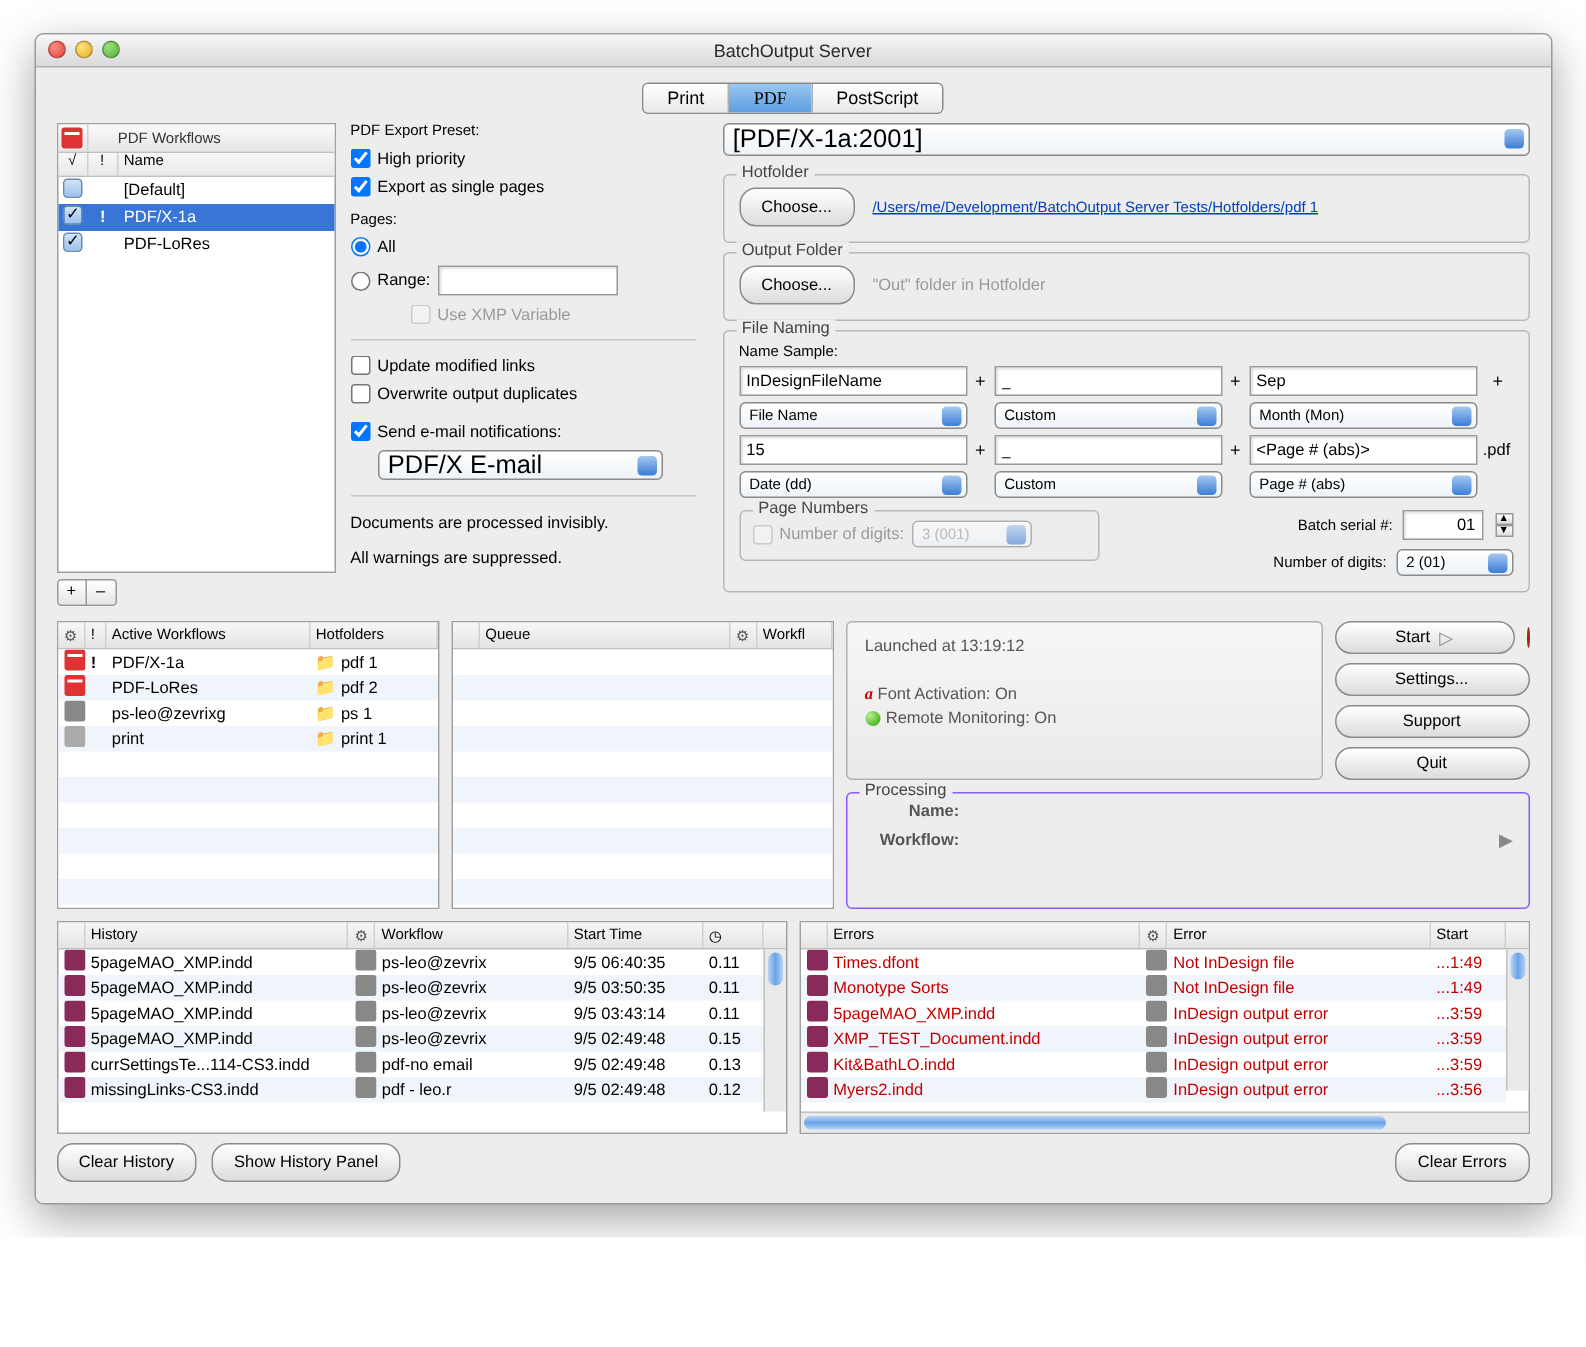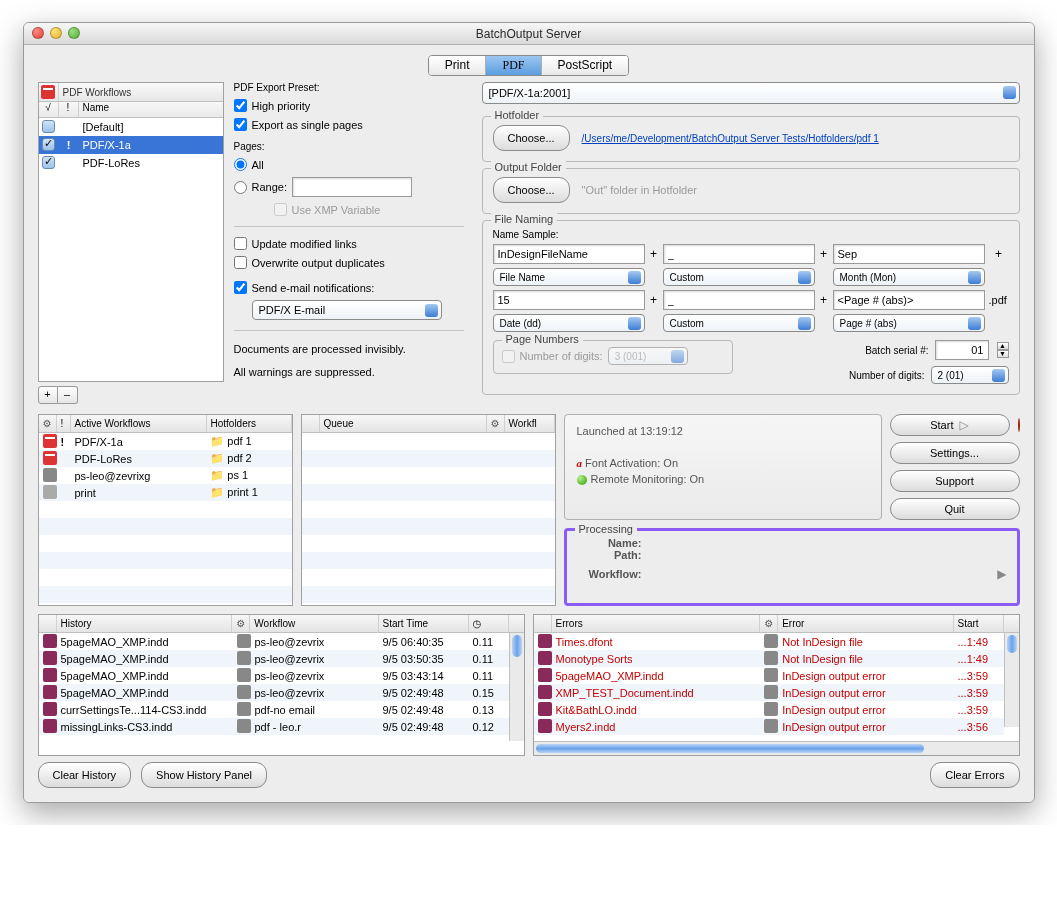--- a/index.html
+++ b/index.html
@@ -16,42 +16,42 @@
 .segmented { display:flex; margin: 0 auto 6px auto; width: fit-content; border:1px solid #8a8a8a; border-radius:4px; overflow:hidden; background:#fff;}
 .segmented .seg { padding:2px 16px; font-size:12px; border-right:1px solid #b0b0b0; cursor:pointer; background:linear-gradient(#ffffff,#e9e9e9);}
 .segmented .seg:last-child { border-right:none; }
 .segmented .seg.active { background: linear-gradient(#9ac7f0,#5d9de0); color:#000;font-family:Liberation Serif, serif; }
 
 .top-area { display:flex; gap:10px; }
 .sidebar { width: 190px; }
 .wf-list { background:#fff; border:1px solid #a0a0a0; height: 300px; display:flex; flex-direction:column; }
 .wf-header { display:flex; background:linear-gradient(#fafafa,#e6e6e6); border-bottom:1px solid #c0c0c0; font-size:10px; color:#333; }
 .wf-icon-col { width:20px; height:18px; border-right:1px solid #d0d0d0; display:flex; align-items:center; justify-content:center;}
-.wf-head-text { flex:1; display:flex; align-items:center; padding-left:4px; height:18px;}
+.wf-head-text { flex:1; display:flex; align-items:center; padding-left:20px; height:18px;}
 .wf-sub { display:flex; background:linear-gradient(#f7f7f7,#e9e9e9); border-bottom:1px solid #c0c0c0; height:16px; font-size:10px;}
 .wf-sub .c1{width:20px;border-right:1px solid #d0d0d0;text-align:center;}
 .wf-sub .c2{width:20px;border-right:1px solid #d0d0d0;text-align:center;}
 .wf-sub .c3{flex:1;padding-left:4px;}
 .wf-row { display:flex; height:18px; align-items:center; font-size:11px;}
 .wf-row .c1{width:20px;text-align:center;}
 .wf-row .c2{width:20px;text-align:center;font-weight:bold;}
 .wf-row .c3{flex:1;padding-left:4px;}
 .wf-row.sel { background:#3875d7; color:#fff; }
 .wf-btns { margin-top:4px; display:flex; gap:0; }
 .sqbtn { width:20px; height:18px; border:1px solid #999; background:linear-gradient(#fff,#e6e6e6); font-size:11px; text-align:center; line-height:14px; cursor:pointer; }
 .sqbtn:first-child{border-top-left-radius:3px;border-bottom-left-radius:3px;}
 .sqbtn:last-child{border-top-right-radius:3px;border-bottom-right-radius:3px;border-left:none;}
 
 .main-col { flex:1; display:flex; gap:18px; }
 .left-main { width: 230px; display:flex; flex-direction:column; gap:6px; }
 .right-main { flex:1; display:flex; flex-direction:column; gap:6px; }
 
 .row { display:flex; align-items:center; gap:6px; }
 .lbl { font-size:10px; color:#000; }
-.aqua-select, .aqua-input { height:20px; border:1px solid #8a8a8a; border-radius:4px; background:linear-gradient(#fff,#eef3f8); padding:0 18px 0 6px; font-size:11px; position:relative; display:flex; align-items:center; }
+.aqua-select, .aqua-input { height:20px; border:1px solid #8a8a8a; border-radius:4px; background:linear-gradient(#fff,#eef3f8); padding:0 18px 0 6px; font-size:17px; position:relative; display:flex; align-items:center; }
 .aqua-select::after { content:""; position:absolute; right:3px; top:3px; width:13px; height:13px; background:linear-gradient(#a4c8f0,#3d7dd6); border-radius:3px; }
 .aqua-select.sm{height:18px;font-size:10px;}
 .aqua-select.sm::after{top:2px;height:13px;}
 input[type=text].txt { height:20px; border:1px solid #9a9a9a; background:#fff; padding:0 4px; font-size:11px; border-radius:0; box-shadow: inset 1px 1px 2px rgba(0,0,0,0.15); }
 .chk { display:flex; align-items:center; gap:5px; font-size:11px; }
 .chk input { width:13px; height:13px; }
 .radio { display:flex; align-items:center; gap:5px; font-size:11px; }
 .disabled { color:#9a9a9a; }
 .hr { border-top:1px solid #c6c6c6; margin:4px 0; }
 .note { font-size:11px; color:#000; line-height:1.5; }
@@ -86,21 +86,21 @@
 
 .status-box { border:1px solid #b0b0b0; background:linear-gradient(#f6f6f6,#eaeaea); border-radius:4px; padding:10px 12px; font-size:11px; color:#555; }
 .status-sub { margin-top:20px; display:flex; flex-direction:column; gap:4px;}
 .dot{width:10px;height:10px;border-radius:50%;display:inline-block;vertical-align:middle;margin-right:4px;}
 .dot.green{background:radial-gradient(circle at 30% 30%,#b4f08c,#2aa000);}
 .ascript{color:#c00;font-style:italic;font-weight:bold; font-family: cursive;}
 
 .btn-col { display:flex; flex-direction:column; gap:6px; width:130px; align-items:stretch; }
 .rec-dot{width:14px;height:14px;border-radius:50%;background:radial-gradient(circle at 35% 35%, #ff9a80, #d82000);border:1px solid #9a2a10;}
 
-.proc-box { border:3px solid #8b5cf6; border-radius:4px; padding:6px 10px; position:relative; height:78px; }
+.proc-box { border:1px solid #8b5cf6; border-radius:4px; padding:6px 10px; position:relative; height:78px; }
 .proc-box .legend{position:absolute;top:-8px;left:8px;background:#ededed;padding:0 4px;font-size:11px;color:#444;}
 .kv{display:flex;gap:6px;font-size:11px;color:#666;}
 .kv .k{width:65px;text-align:right;font-weight:bold;color:#555;}
 
 .bottom-area { margin-top:8px; display:flex; gap:8px; }
 .bottom-area .panel{flex:1;}
 .hist-body, .err-body { height:108px; overflow:hidden; }
 .scrollbar-v { width:15px; background:#eaeaea; border-left:1px solid #c0c0c0; position:relative;}
 .scrollbar-v .thumb{position:absolute; left:2px; right:2px; border-radius:6px; background:linear-gradient(90deg,#b9d4f5,#6aa3e8,#b9d4f5);}
 .scroll-hz { height:14px; background:#eaeaea; border-top:1px solid #c0c0c0; position:relative; }
@@ -404,24 +404,20 @@
               <span class="aqua-btn lg">Support</span>
               <span class="aqua-btn lg">Quit</span>
             </div>
           </div>
           <div class="proc-box">
             <span class="legend">Processing</span>
             <div class="kv">
                 <span class="k">Name:</span>
                 <span></span>
               </div>
-            <div class="kv">
-                <span class="k">Path:</span>
-                <span></span>
-              </div>
             <div class="kv" style="margin-top:6px;align-items:center;">
                 <span class="k">Workflow:</span>
                 <span style="flex:1"></span>
                 <span class="reveal-tri">▶</span>
               </div>
           </div>
         </div>
       </div>
     </div>
 

